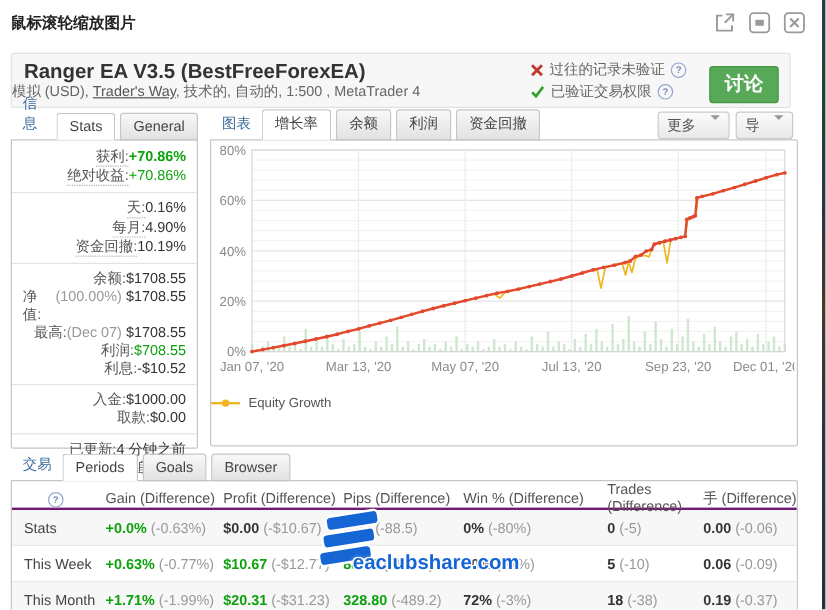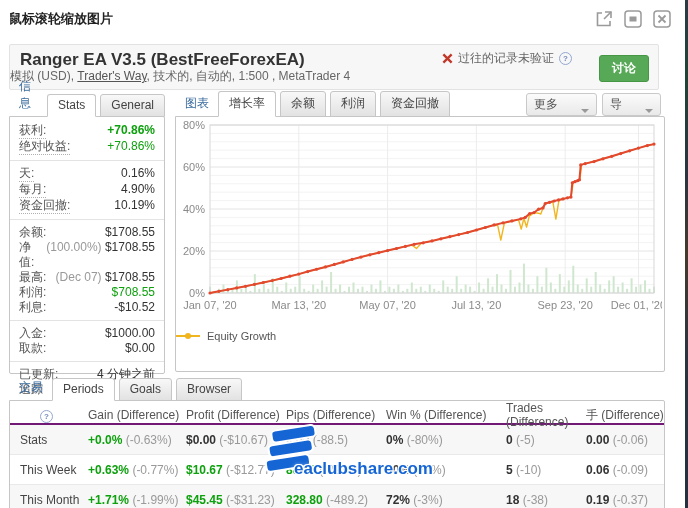--- a/index.html
+++ b/index.html
@@ -16,46 +16,46 @@
     border:1px solid #e2e2e2;border-radius:2px;}
   .sig-name{position:absolute;left:10px;top:5px;font-weight:bold;font-size:17px;color:#333;}
   .sig-meta{position:absolute;left:0;top:23px;color:#666;white-space:nowrap;}
   .broker{color:#555;text-decoration:underline;cursor:pointer;}
   .badges{position:absolute;left:432px;top:4px;color:#666;}
   .badge-row{display:flex;align-items:center;gap:5px;height:18px;}
   .help{display:inline-block;width:11px;height:11px;border-radius:50%;border:1px solid #93a7d0;
     color:#7388bb;font-size:8px;line-height:11px;text-align:center;font-weight:bold;cursor:pointer;}
   .help::after{content:"?";}
   .discuss{position:absolute;right:9px;top:10px;background:#57a957;border:1px solid #459745;color:#fff;
-    font-weight:bold;padding:4px 12px;border-radius:3px;font-size:12px;cursor:pointer;}
+    font-weight:bold;padding:4px 12px;border-radius:3px;font-size:16px;cursor:pointer;}
   
   .panel{position:absolute;}
   .tabbar{height:22px;display:flex;align-items:flex-end;gap:4px;padding-left:10px;position:relative;z-index:2;}
   .tablink{color:#3b6c9e;padding:3px 5px 4px 0;cursor:pointer;}
   .tab{background:linear-gradient(#f8f8f8,#e2e2e2);border:1px solid #c6c6c6;border-radius:3px 3px 0 0;
     padding:3px 10px 4px;color:#444;cursor:pointer;margin-bottom:-1px;position:relative;}
   .tab.active{background:#fff;border-bottom-color:#fff;z-index:3;}
   .pbody{border:1px solid #c6c6c6;border-radius:0 2px 2px 2px;background:#fff;position:relative;z-index:1;}
   
   .stats-panel{left:9px;top:94px;width:156px;}
   .stats-body{height:250px;padding:6px 0 0;}
-  .srow{display:flex;justify-content:space-between;align-items:baseline;padding:0 9px;line-height:15px;}
+  .srow{display:flex;justify-content:flex-end;align-items:baseline;padding:0 9px;line-height:15px;}
   .slabel{color:#555;}
   .slabel.dotted{border-bottom:1px dotted #b0b0b0;}
   .svalue{color:#333;white-space:nowrap;}
   .muted{color:#999;}
   .pos{color:#0da10d;}
   .bold{font-weight:bold;}
   .sdivider{border-top:1px solid #e3e3e3;margin:5px 0;}
   
   .chart-panel{left:175px;top:94px;width:490px;}
   .chart-body{height:254px;}
   .chart-tools{position:absolute;right:4px;top:0;display:flex;gap:5px;align-items:center;height:21px;z-index:4;}
   .dd{background:linear-gradient(#fbfbfb,#e9e9e9);border:1px solid #c9c9c9;border-radius:3px;color:#555;
-    padding:2px 7px;display:flex;gap:23px;align-items:flex-end;cursor:pointer;}
+    padding:2px 7px;display:flex;gap:12px;align-items:flex-start;cursor:pointer;}
   .caret{width:0;height:0;border-left:4px solid transparent;border-right:4px solid transparent;border-top:4px solid #999;}
   .legend{display:flex;justify-content:center;gap:70px;margin-top:4px;flex-direction:column;}
   .legend-item{display:flex;align-items:center;gap:7px;color:#555;font-size:11px;cursor:pointer;}
   .lmark{width:24px;height:2px;position:relative;display:inline-block;}
   .lmark::after{content:"";position:absolute;left:9px;top:-2.5px;width:6px;height:6px;border-radius:50%;background:inherit;}
   
   .trades-panel{left:9px;top:378px;width:656px;}
   .trades-body{height:130px;overflow:hidden;}
   .tgrid{display:grid;grid-template-columns:78px 98px 100px 100px 120px 80px 1fr;align-items:center;}
   .thead{height:22px;color:#555;border-bottom:2px solid #701a75;}
@@ -101,20 +101,27 @@
   <div class="sig-name">Ranger EA V3.5 (BestFreeForexEA)</div>
   <div class="sig-meta">
     <span>模拟 (USD), </span><span class="broker">Trader's Way</span><span>, 技术的, 自动的, 1:500 , MetaTrader 4</span>
   </div>
   <div class="badges">
     <div class="badge-row">
       <svg width="11" height="11" viewBox="0 0 12 12">
         <path d="M1.5 1.5 L10.5 10.5 M10.5 1.5 L1.5 10.5" stroke="#c0392b" stroke-width="2.6"></path>
       </svg>
       <span>过往的记录未验证</span>
+      <span class="help"></span>
+    </div>
+    <div class="badge-row">
+      <svg width="12" height="11" viewBox="0 0 13 12">
+        <path d="M1.5 6.5 L5 10 L11.5 1.5" stroke="#2fa12f" stroke-width="2.4" fill="none"></path>
+      </svg>
+      <span>已验证交易权限</span>
       <span class="help"></span>
     </div>
   </div>
   <button class="discuss">讨论</button>
 </div>
 
 <div class="panel stats-panel">
   <div class="tabbar">
     <span class="tablink">信息</span>
     <span class="tab active">Stats</span>
@@ -452,21 +459,21 @@
           <span><span class="tmain pos">+0.63%</span><span class="tdiff"> (-0.77%)</span></span>
           <span><span class="tmain pos">$10.67</span><span class="tdiff"> (-$12.77)</span></span>
           <span><span class="tmain pos">88.50</span><span class="tdiff"> (-223.8)</span></span>
           <span><span class="tmain">80%</span><span class="tdiff"> (+7%)</span></span>
           <span><span class="tmain">5</span><span class="tdiff"> (-10)</span></span>
           <span><span class="tmain">0.06</span><span class="tdiff"> (-0.09)</span></span>
         </div>
         <div class="tgrid trow alt">
           <span class="tlabel">This Month</span>
           <span><span class="tmain pos">+1.71%</span><span class="tdiff"> (-1.99%)</span></span>
-          <span><span class="tmain pos">$45.45</span><span class="tdiff"> (-$31.23)</span></span>
+          <span><span class="tmain pos">$20.31</span><span class="tdiff"> (-$31.23)</span></span>
           <span><span class="tmain pos">328.80</span><span class="tdiff"> (-489.2)</span></span>
           <span><span class="tmain">72%</span><span class="tdiff"> (-3%)</span></span>
           <span><span class="tmain">18</span><span class="tdiff"> (-38)</span></span>
           <span><span class="tmain">0.19</span><span class="tdiff"> (-0.37)</span></span>
         </div>
       </div>
   </div>
 </div>
 
 <div class="watermark">

